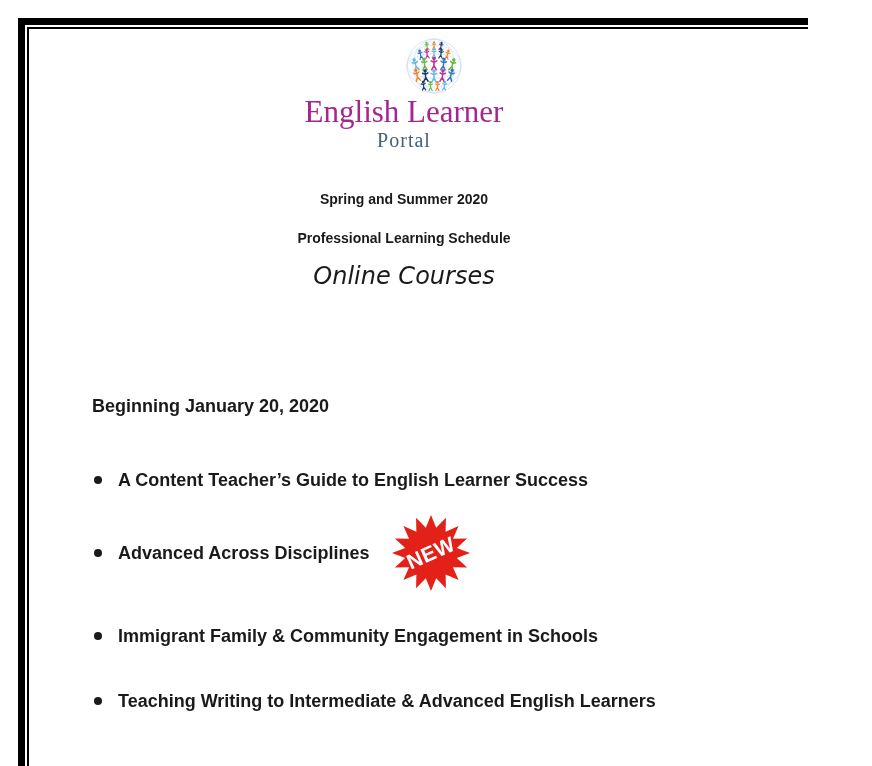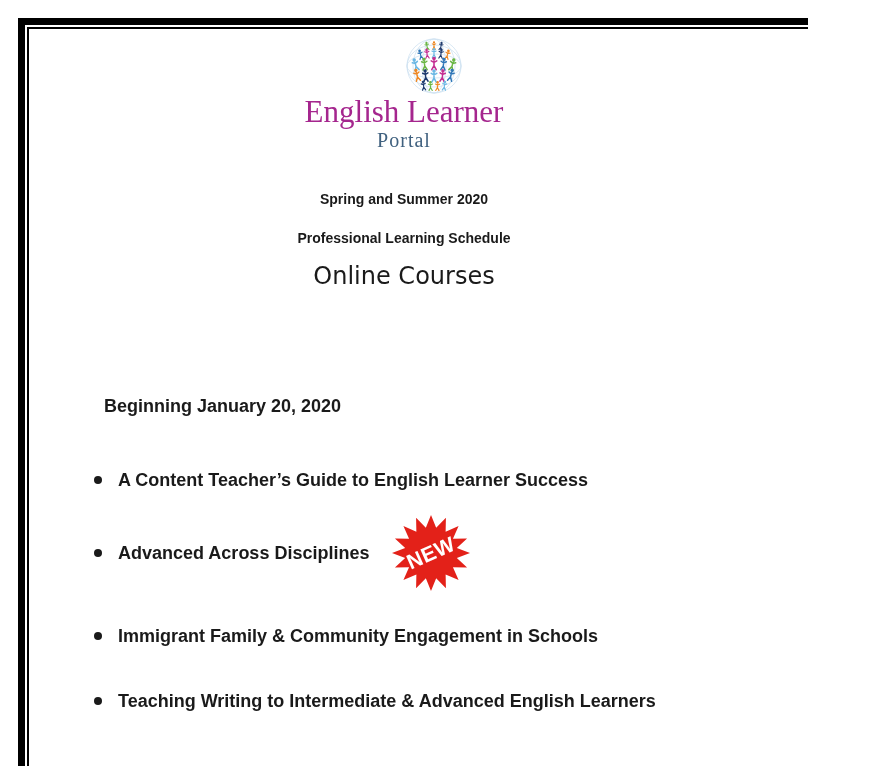--- a/index.html
+++ b/index.html
@@ -23,23 +23,23 @@
   }
   .brand-tagline{
     position:absolute;left:0;right:0;top:129px;text-align:center;
     font-family:"Liberation Serif",serif;font-size:20px;color:#40617f;letter-spacing:1px;
   }
   .title{position:absolute;left:0;right:0;text-align:center;font-weight:bold;font-size:14px;}
   .title1{top:191px;}
   .title2{top:230px;}
   .subtitle{
     position:absolute;left:0;right:0;top:262px;text-align:center;
-    font-family:"DejaVu Sans",sans-serif;font-size:24px;
+    font-family:"DejaVu Sans",sans-serif;font-style:italic;font-size:24px;
   }
-  .session{position:absolute;left:104px;top:396px;font-weight:bold;font-size:18px;}
+  .session{position:absolute;left:92px;top:396px;font-weight:bold;font-size:18px;}
   .course-row{position:absolute;left:94px;height:22px;display:flex;align-items:center;}
   .r1{top:469px;}.r2{top:542px;}.r3{top:625px;}.r4{top:690px;}
   .dot{width:8px;height:8px;border-radius:50%;background:#1a1a1a;margin-right:16px;flex:none;}
   .course-title{font-weight:bold;font-size:18px;white-space:nowrap;text-align:center;}
   .new-badge{position:absolute;left:392px;top:515px;width:78px;height:76px;}
   .new-badge svg{display:block;width:100%;height:100%;}
   .new-badge-label{
     position:absolute;left:0;top:0;width:100%;height:100%;
     display:flex;align-items:center;justify-content:center;
     transform:rotate(-24deg);color:#ffffff;font-weight:bold;font-size:21px;

